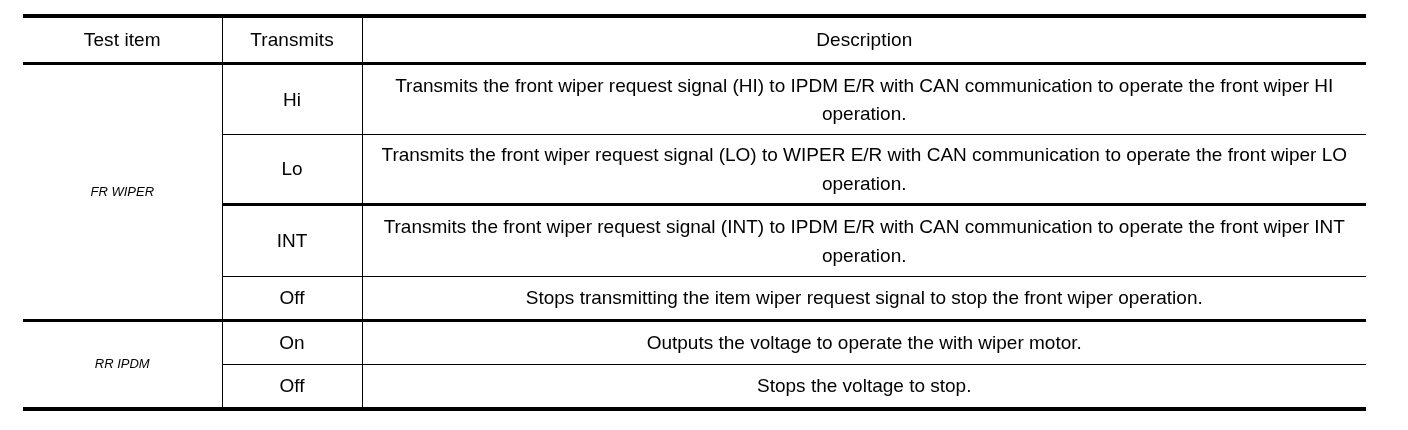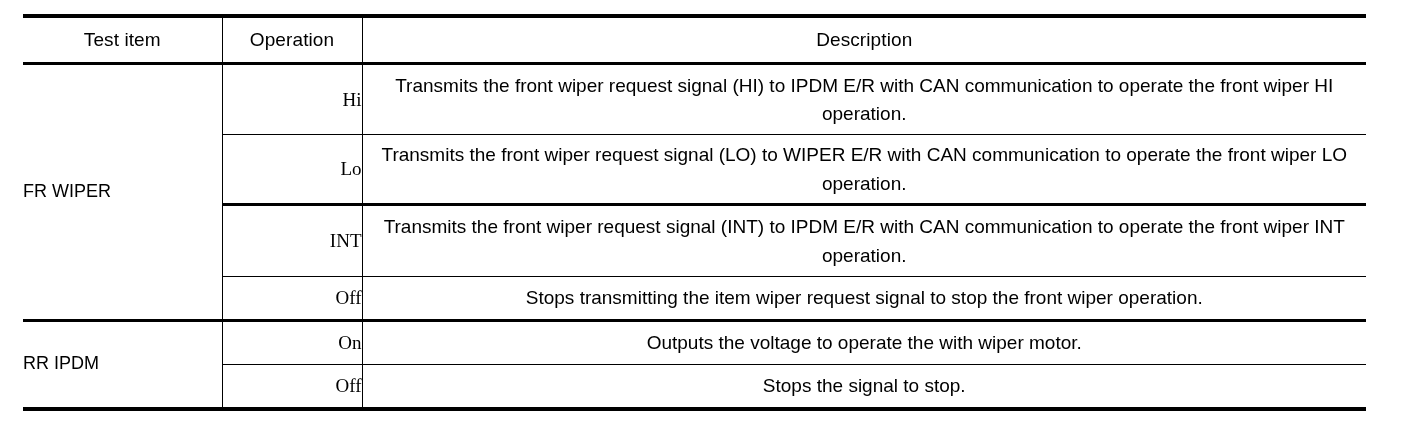--- a/index.html
+++ b/index.html
@@ -61,27 +61,27 @@
   
   .hdr-cell {
     height: 44px;
     text-align: center;
     font-size: 19px;
     letter-spacing: 0.1px;
   }
 
   
   .cell-group {
-    text-align: left;
-    font-size: 18px;
+    text-align: center;
+    font-size: 13px;
+    font-style: italic;
   }
   .cell-oper {
-    text-align: right;
+    text-align: center;
     font-size: 19px;
-    font-family: Liberation Serif, serif;
   }
   .cell-desc {
     text-align: center;
     font-size: 19px;
     line-height: 1.48;
     padding: 0 10px 0 13px;
   }
 
   .row-tall  { height: 71px; }
   .row-tall2 { height: 70px; }
@@ -106,21 +106,21 @@
     <table class="spec-table">
       <colgroup>
         <col class="c-test">
         <col class="c-oper">
         <col class="c-desc">
       </colgroup>
 
       <thead>
         <tr>
           <th class="hdr-cell bt-thick bb-med">Test item</th>
-          <th class="hdr-cell bt-thick bb-med bl-thin">Operation</th>
+          <th class="hdr-cell bt-thick bb-med bl-thin">Transmits</th>
           <th class="hdr-cell bt-thick bb-med bl-thin">Description</th>
         </tr>
       </thead>
 
       <tbody>
 
         <tr class="row-tall">
           <td class="cell-group bb-med" rowspan="4">
             <span class="group-label">FR WIPER</span>
           </td>
@@ -157,20 +157,20 @@
           </td>
           <td class="cell-oper bb-thin bl-thin">On</td>
           <td class="cell-desc bb-thin bl-thin">
             <span class="desc-2line">Outputs the voltage to operate the with wiper motor.</span>
           </td>
         </tr>
 
         <tr class="row-short">
           <td class="cell-oper bb-thick bl-thin">Off</td>
           <td class="cell-desc bb-thick bl-thin">
-            <span class="desc-2line">Stops the signal to stop.</span>
+            <span class="desc-2line">Stops the voltage to stop.</span>
           </td>
         </tr>
 
       </tbody>
     </table>
   </div>
 </div>
 
 </body></html>

